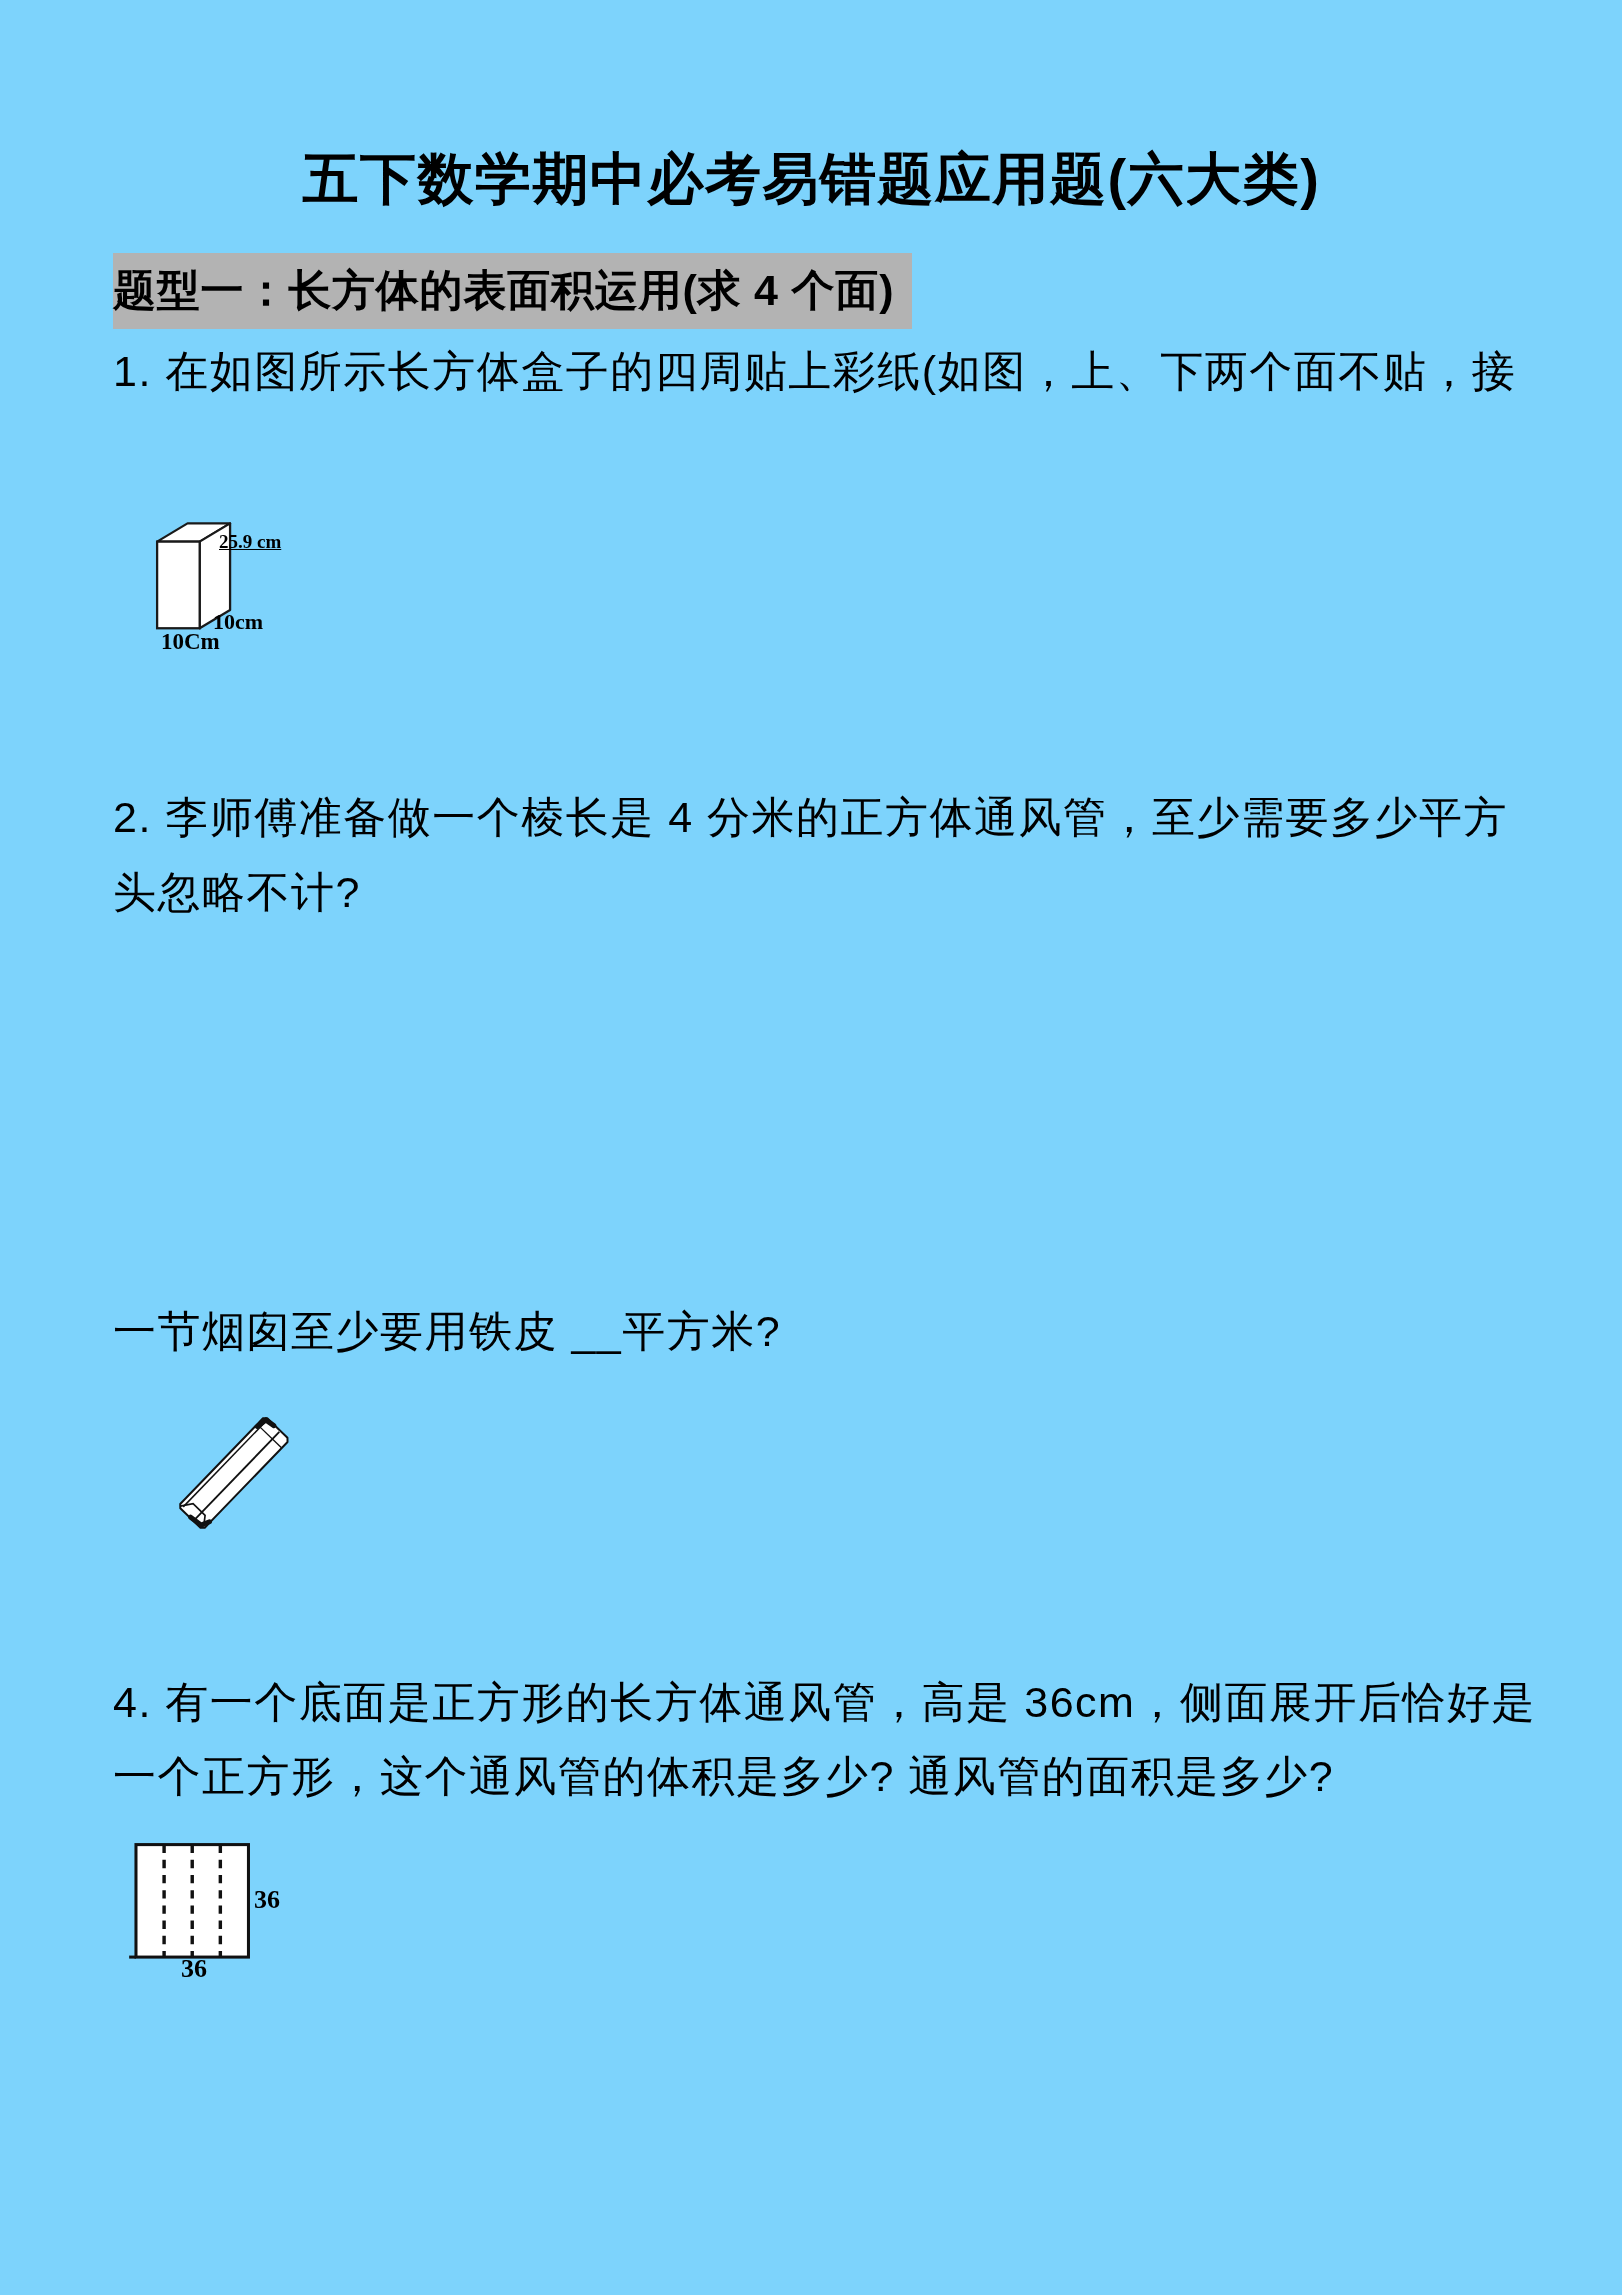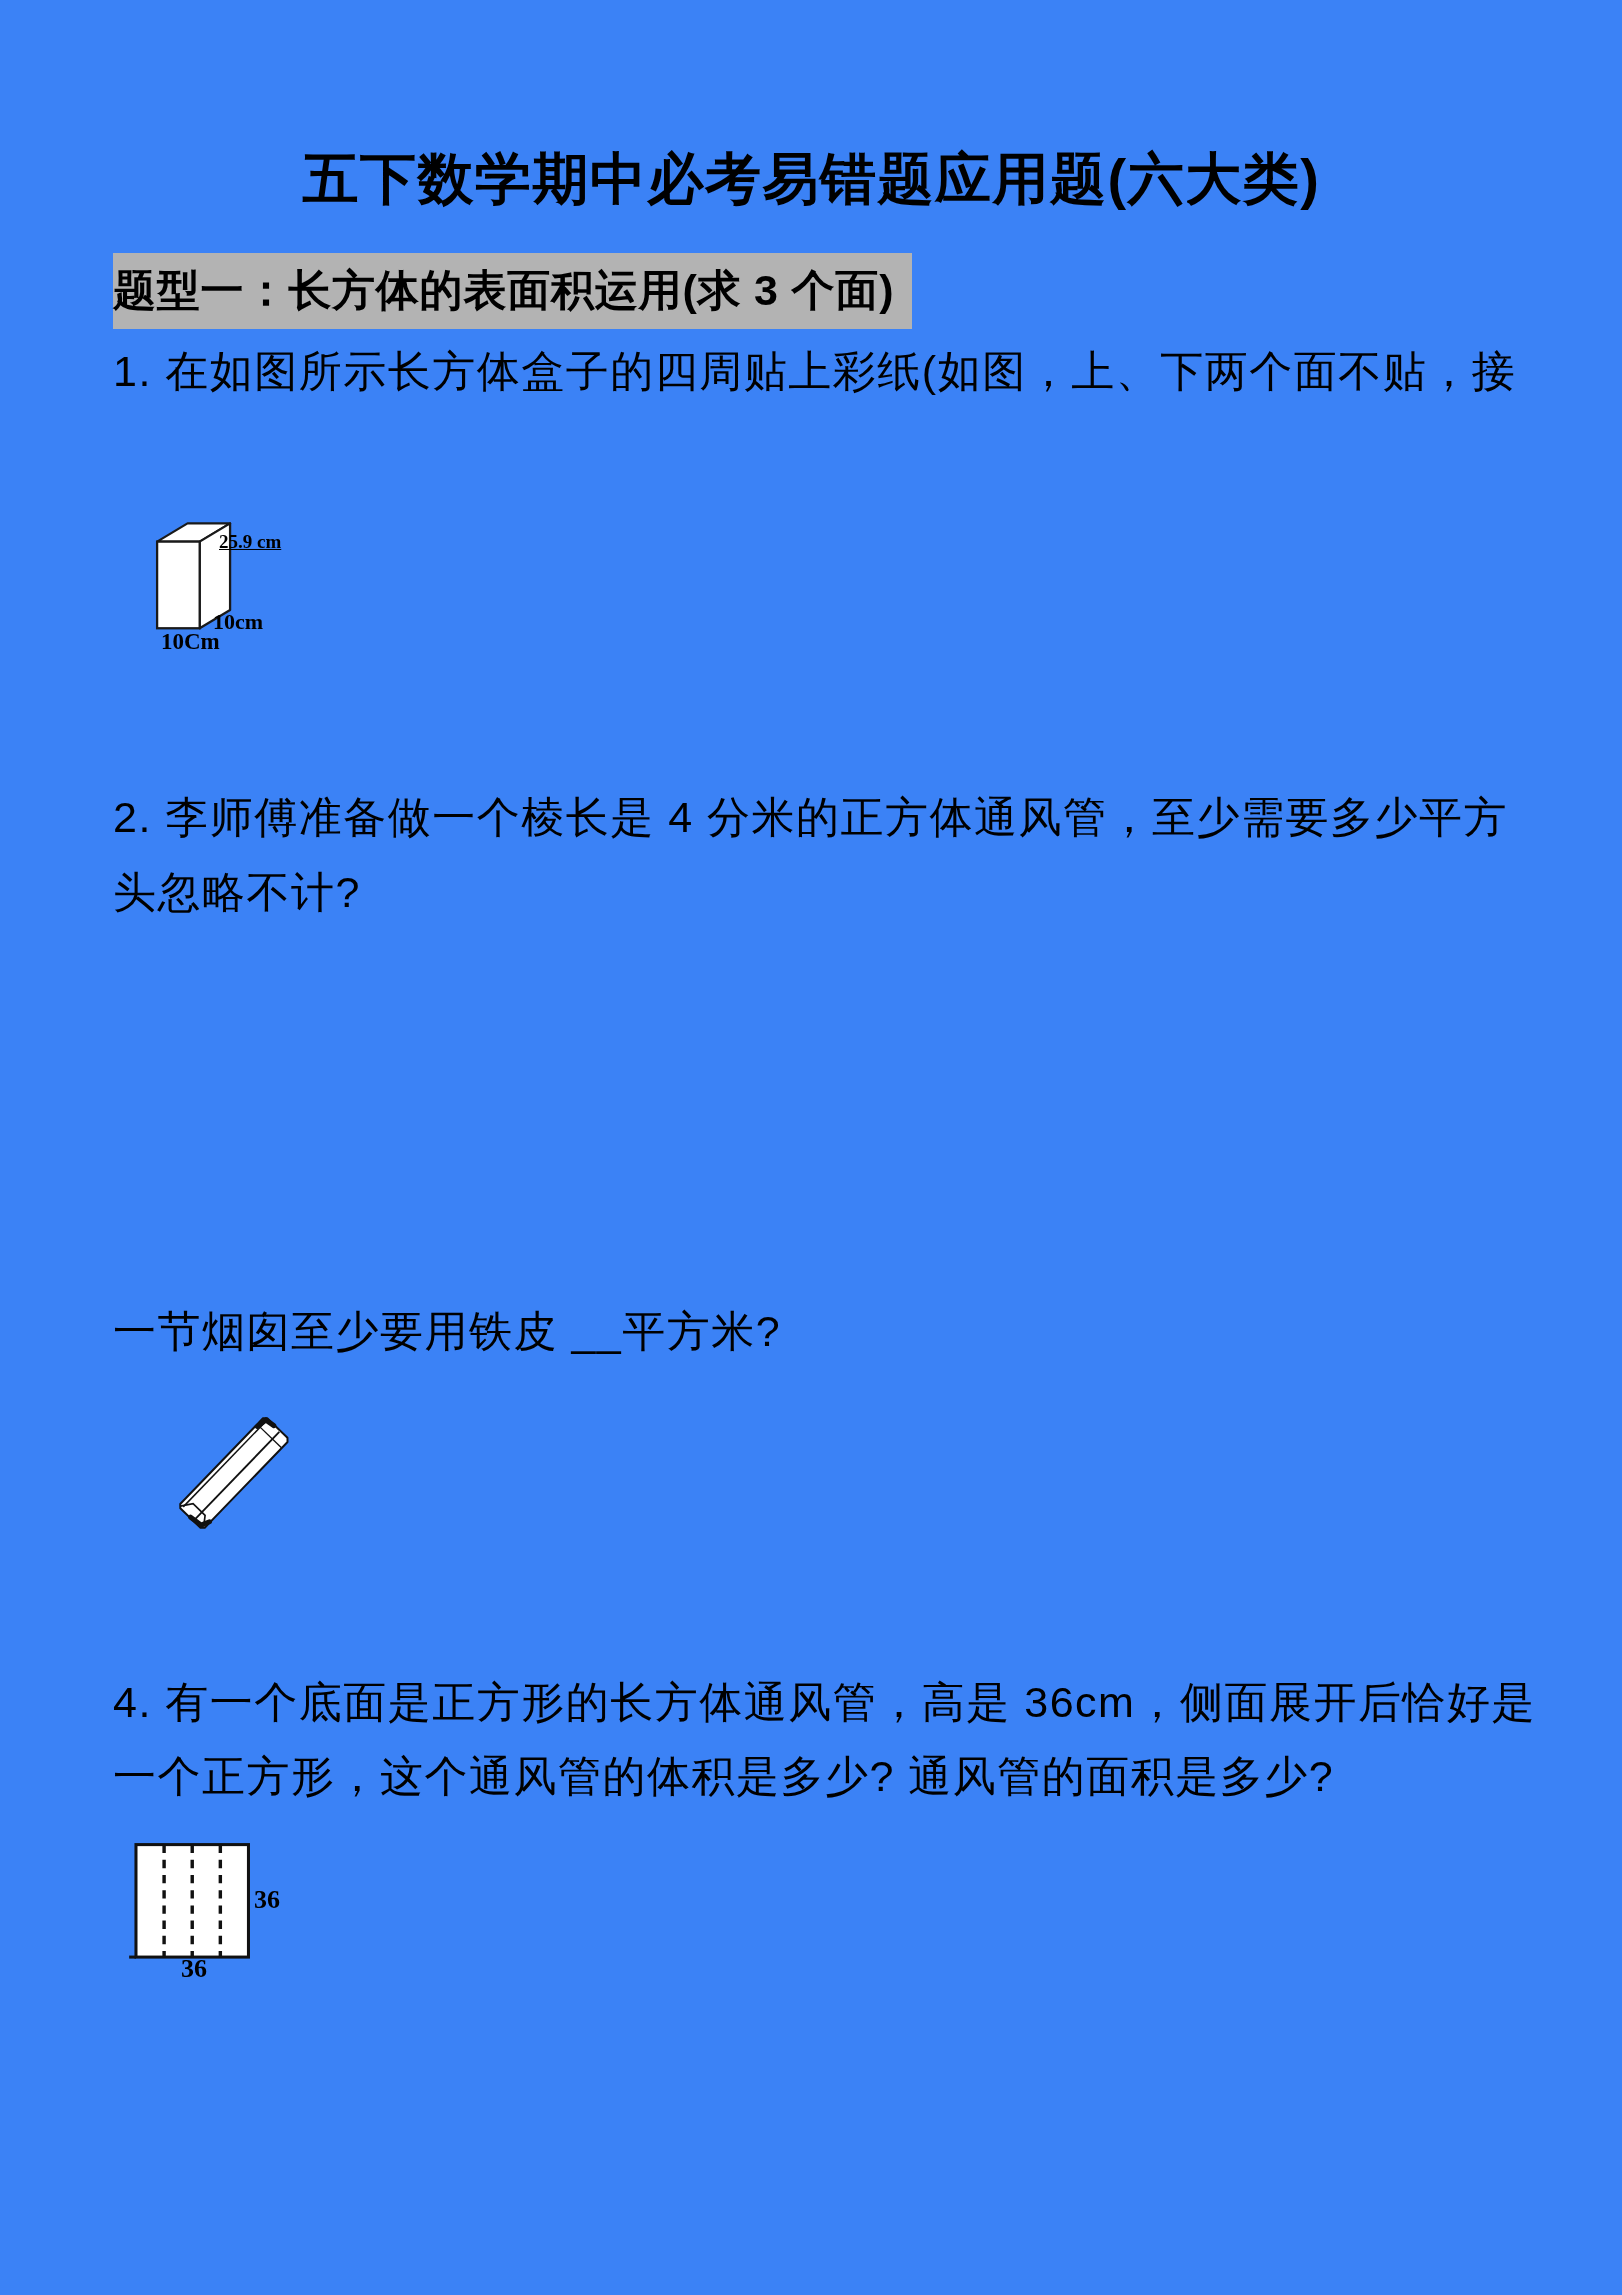--- a/index.html
+++ b/index.html
@@ -4,21 +4,21 @@
 <style>
   html, body {
     margin: 0;
     padding: 0;
     background: #ffffff;
   }
   .page {
     position: relative;
     width: 1623px;
     height: 2295px;
-    background: #3b82f6;
+    background: #7dd3fc;
     font-family: "Liberation Sans", sans-serif;
     color: #000000;
     overflow: hidden;
   }
   .page-title {
     position: absolute;
     top: 145px;
     left: 0;
     width: 1623px;
     margin: 0;
@@ -81,21 +81,21 @@
   .lbl-sq-bottom { left: 181px; top: 1954px; font-size: 26px; font-weight: 700; }
 </style>
 </head>
 <body>
 
 <div class="page">
 
   <h1 class="page-title">五下数学期中必考易错题应用题(六大类)</h1>
 
   <div class="section-header">
-    <span>题型一：长方体的表面积运用(求 3 个面)</span>
+    <span>题型一：长方体的表面积运用(求 4 个面)</span>
   </div>
 
   <p class="text-line p1-l1">1. 在如图所示长方体盒子的四周贴上彩纸(如图，上、下两个面不贴，接</p>
 
   <div class="diagram" style="left:148px; top:517px;">
     <svg width="228" height="145" viewBox="0 0 300 190">
       <polygon points="12,32 52,8 108,8 68,32" fill="#ffffff" stroke="#1a1a1a" stroke-width="3" stroke-linejoin="round"></polygon>
       <polygon points="68,32 108,8 108,122 68,146" fill="#ffffff" stroke="#1a1a1a" stroke-width="3" stroke-linejoin="round"></polygon>
       <rect x="12" y="32" width="56" height="114" fill="#ffffff" stroke="#1a1a1a" stroke-width="3"></rect>
     </svg>

